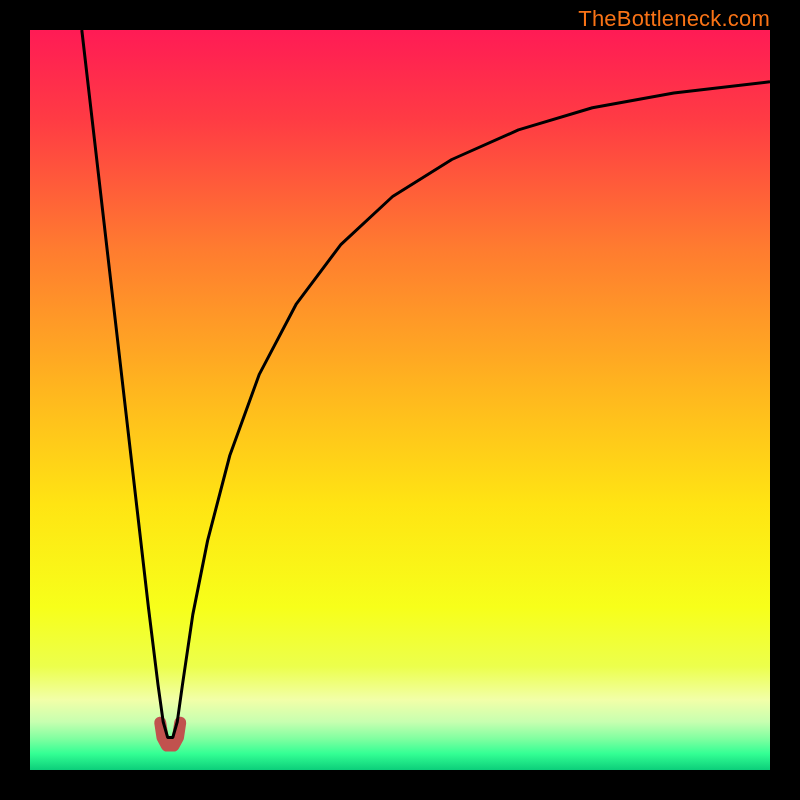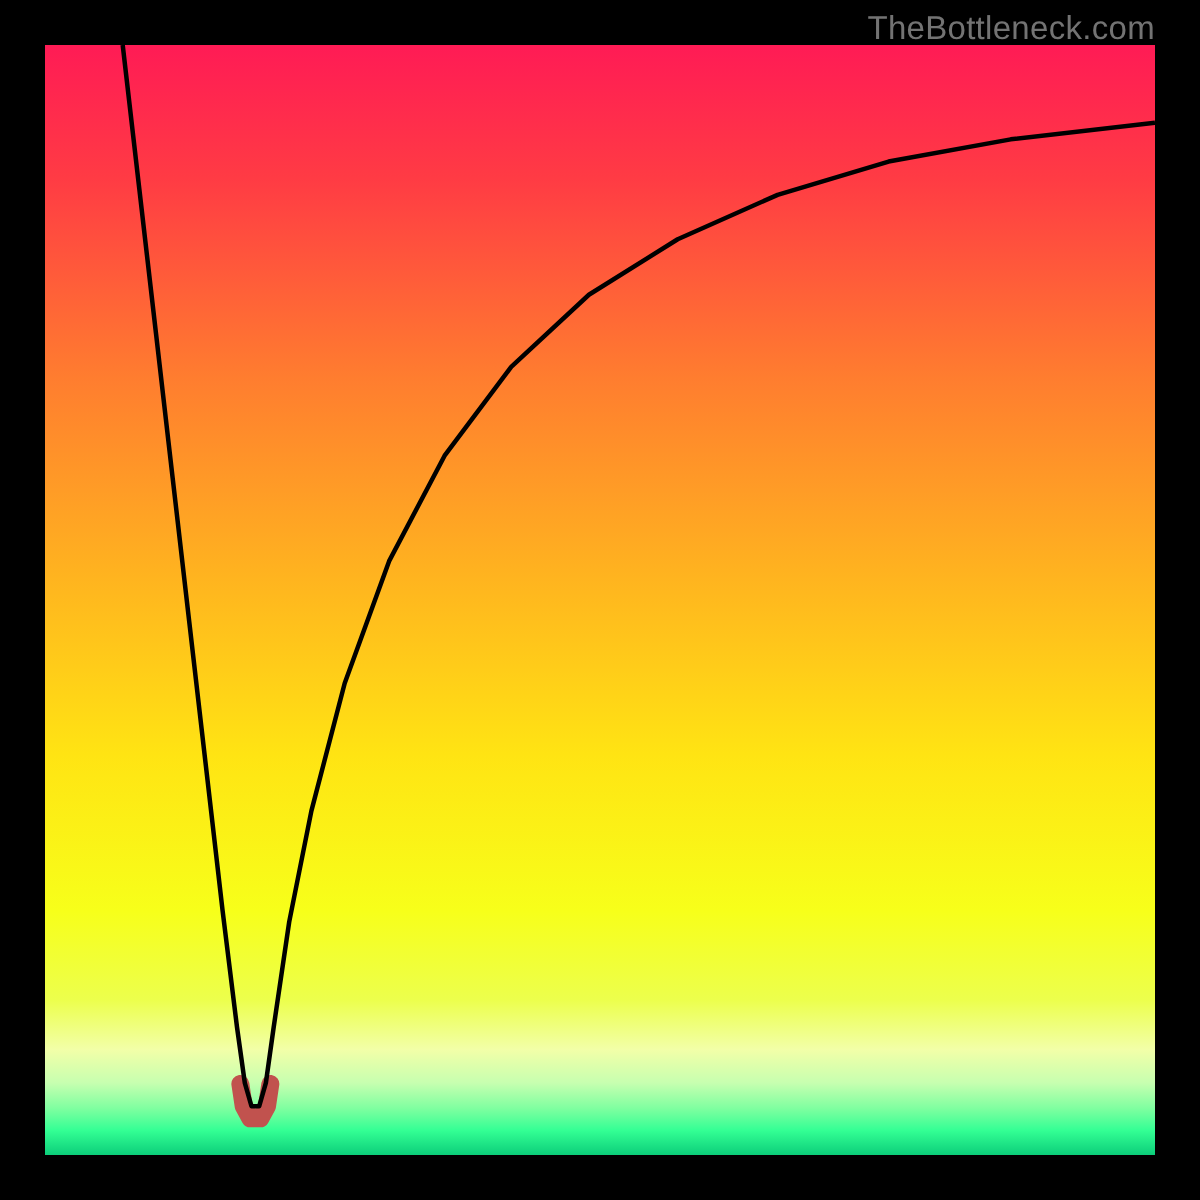--- a/index.html
+++ b/index.html
@@ -32,21 +32,21 @@
     inset: 0;
   }
   .curves {
     position: absolute;
     inset: 0;
   }
   .watermark {
     position: absolute;
     top: 6px;
     right: 30px;
-    color: #737373;
+    color: #f97316;
     font-size: 22px;
     letter-spacing: 0.2px;
     font-weight: 400;
   }
 </style>
 </head>
 <body>
 
 <div class="frame">
 

